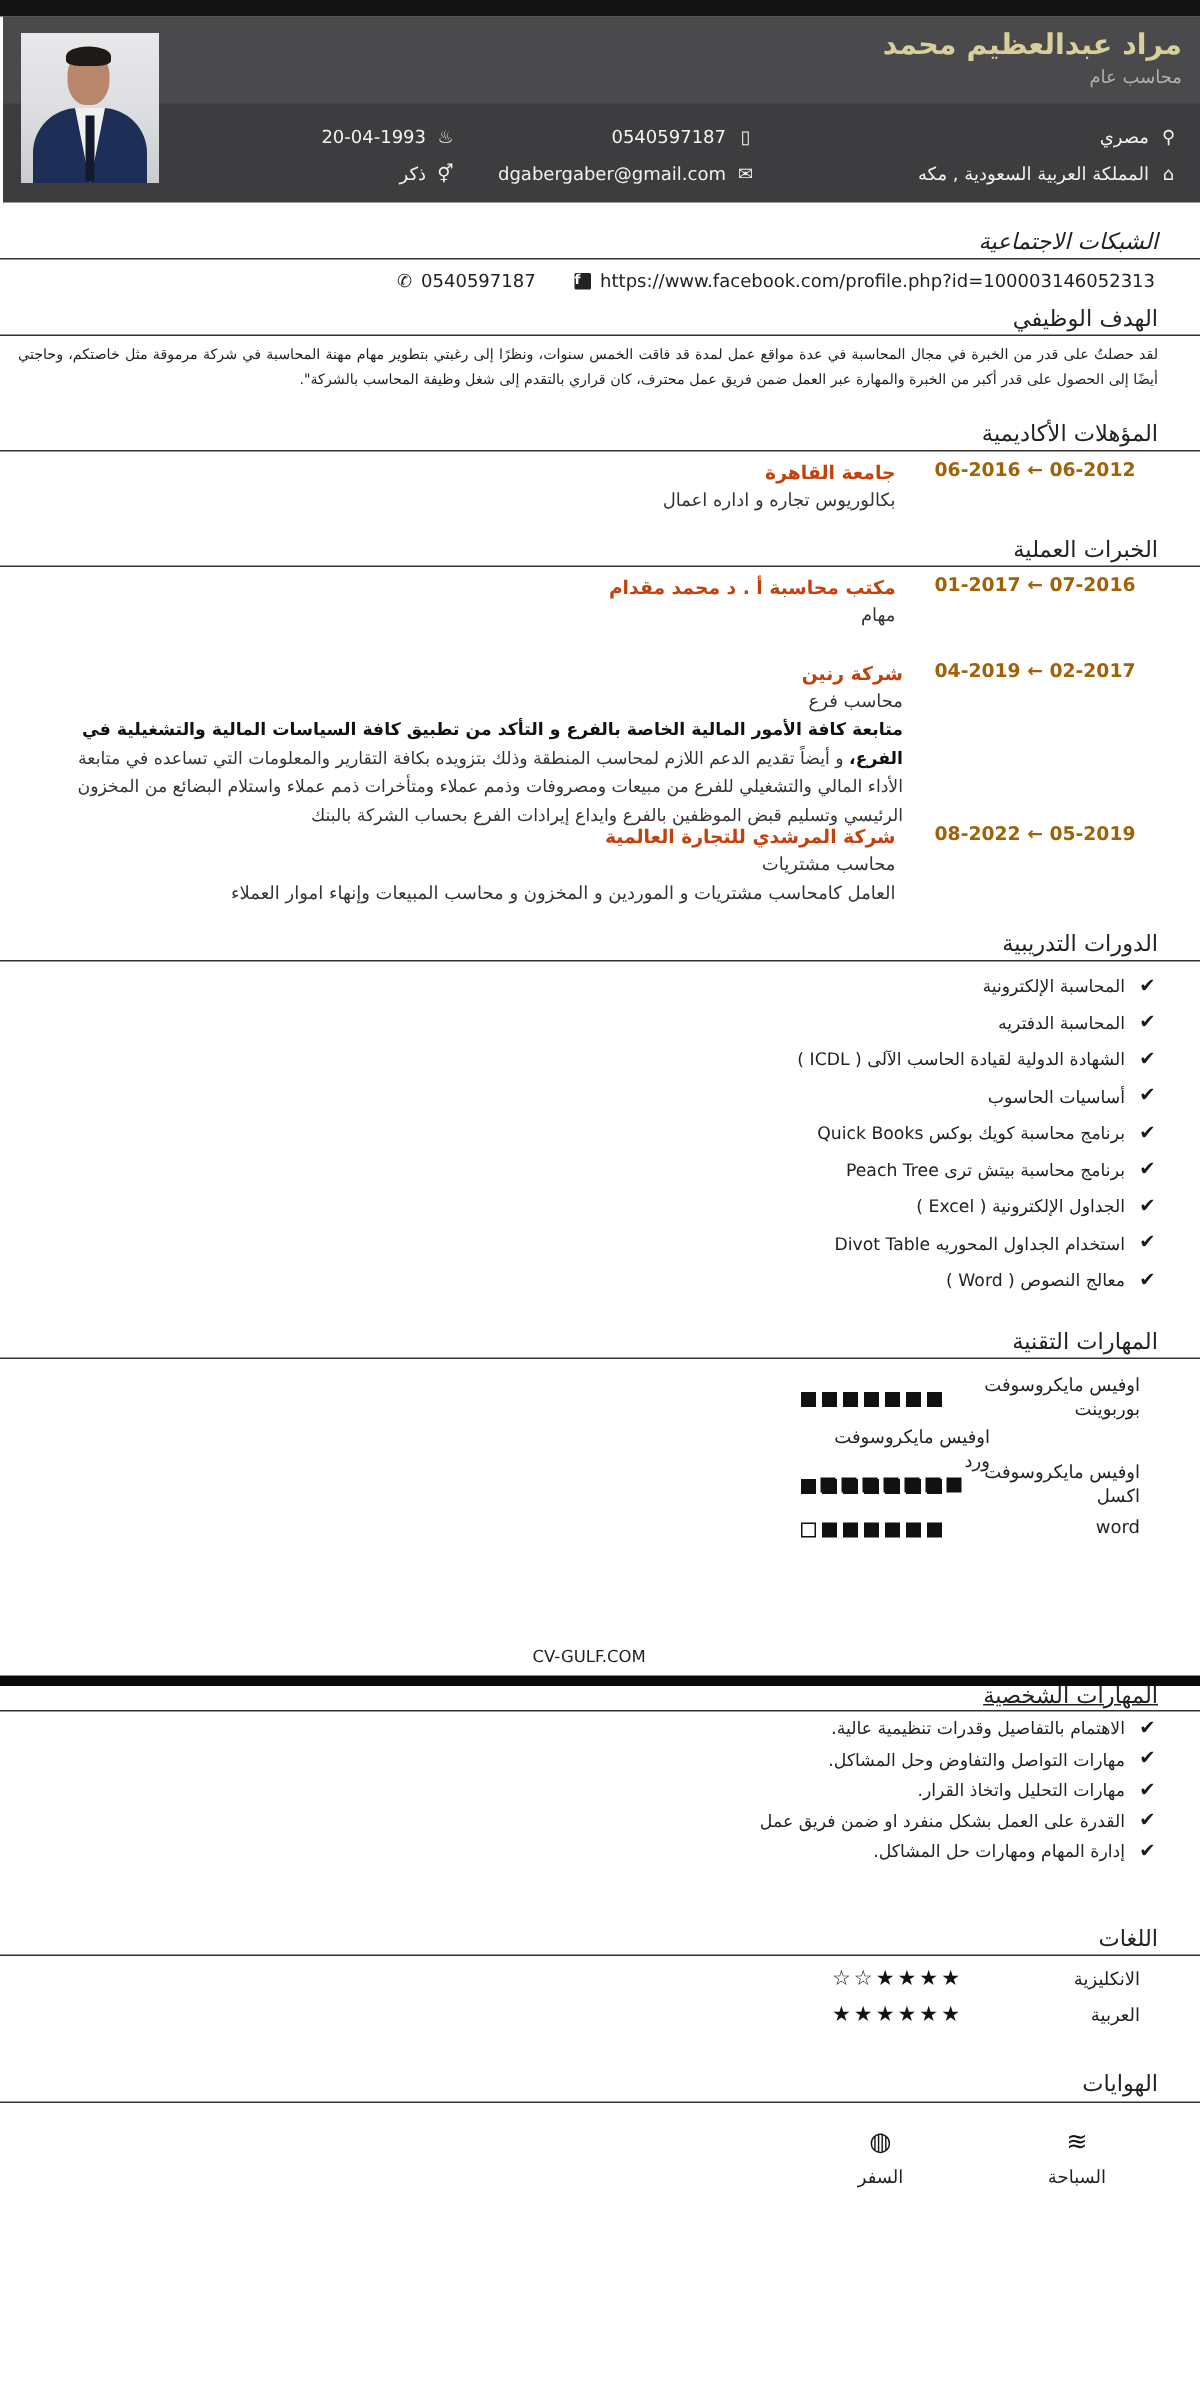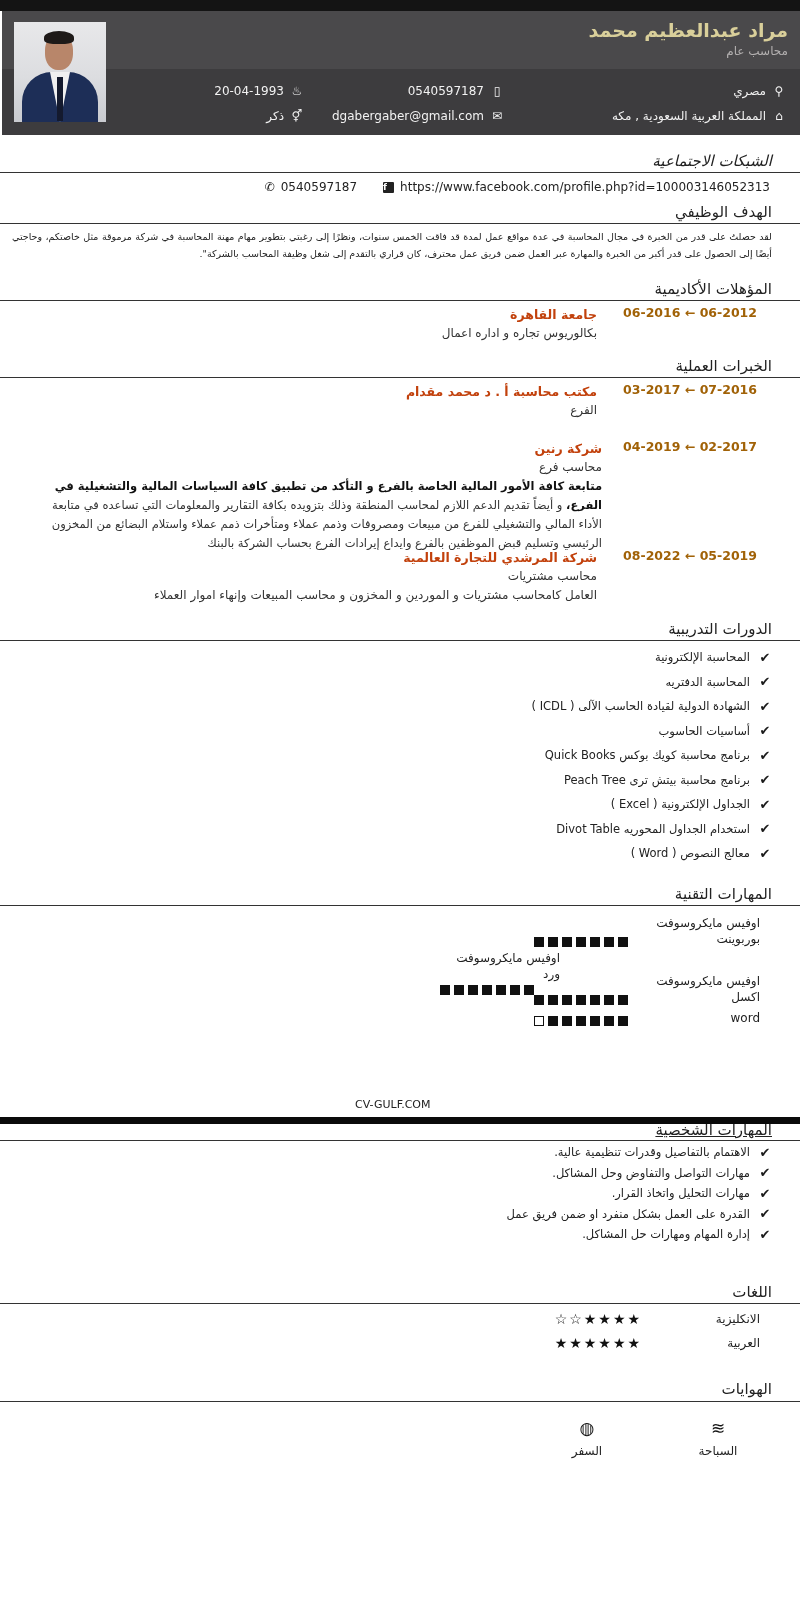--- a/index.html
+++ b/index.html
@@ -34,21 +34,21 @@
     .entry { position: absolute; right: 28px; width: 760px; }
     .dates { position: absolute; right: 15px; top: 0; font-size: 12.5px; font-weight: bold; color: #a16207; direction: ltr; white-space: nowrap; }
     .entry-body { position: absolute; right: 175px; top: 0; width: 560px; font-size: 12px; line-height: 19px; color: #333; }
     .entry-body .org { font-weight: bold; color: #c2410c; font-size: 12.5px; }
     .entry-body .strong { font-weight: bold; color: #111; }
 
     .checklist { position: absolute; right: 28px; list-style: none; font-size: 11.5px; color: #222; }
     .checklist li { display: flex; align-items: center; gap: 8px; height: 24.5px; }
     .check { font-size: 13px; font-weight: bold; color: #1a1a1a; width: 14px; text-align: center; }
 
-    .skill-row { position: absolute; right: 40px; display: flex; align-items: flex-end; width: 320px; }
+    .skill-row { position: absolute; right: 40px; display: flex; align-items: center; width: 320px; }
     .skill-label { width: 120px; font-size: 12px; line-height: 16px; color: #222; text-align: right; }
     .boxes { display: flex; gap: 4px; margin-right: 12px; margin-top: 3px; direction: ltr; flex-direction: row; }
     .box { width: 10px; height: 10px; background: #111; }
     .box.empty { background: #fff; border: 1px solid #111; }
 
     .footer-text { position: absolute; top: 1098px; left: 355px; font-size: 11px; color: #222; direction: ltr; }
     .page-break { position: absolute; top: 1117px; left: 0; width: 800px; height: 7px; background: #0a0a0a; }
 
     .lang-row { position: absolute; right: 40px; display: flex; align-items: center; width: 260px; }
     .lang-label { width: 110px; font-size: 12px; color: #222; text-align: right; }
@@ -131,27 +131,27 @@
     <div class="org">جامعة القاهرة</div>
     <div>بكالوريوس تجاره و اداره اعمال</div>
   </div>
 </div>
 
 <div class="sec-title" style="top:357px;">الخبرات العملية</div>
 <div class="sec-line" style="top:377px;"></div>
 
 <div class="entry" style="top:382px;">
   <div class="dates">
-    <span>03-2017</span>
+    <span>01-2017</span>
     <span>←</span>
     <span>07-2016</span>
   </div>
   <div class="entry-body">
     <div class="org">مكتب محاسبة أ . د محمد مقدام</div>
-    <div>الفرع</div>
+    <div>مهام</div>
   </div>
 </div>
 
 <div class="entry" style="top:439px;">
   <div class="dates">
     <span>04-2019</span>
     <span>←</span>
     <span>02-2017</span>
   </div>
   <div class="entry-body" style="width:570px; right:170px;">

